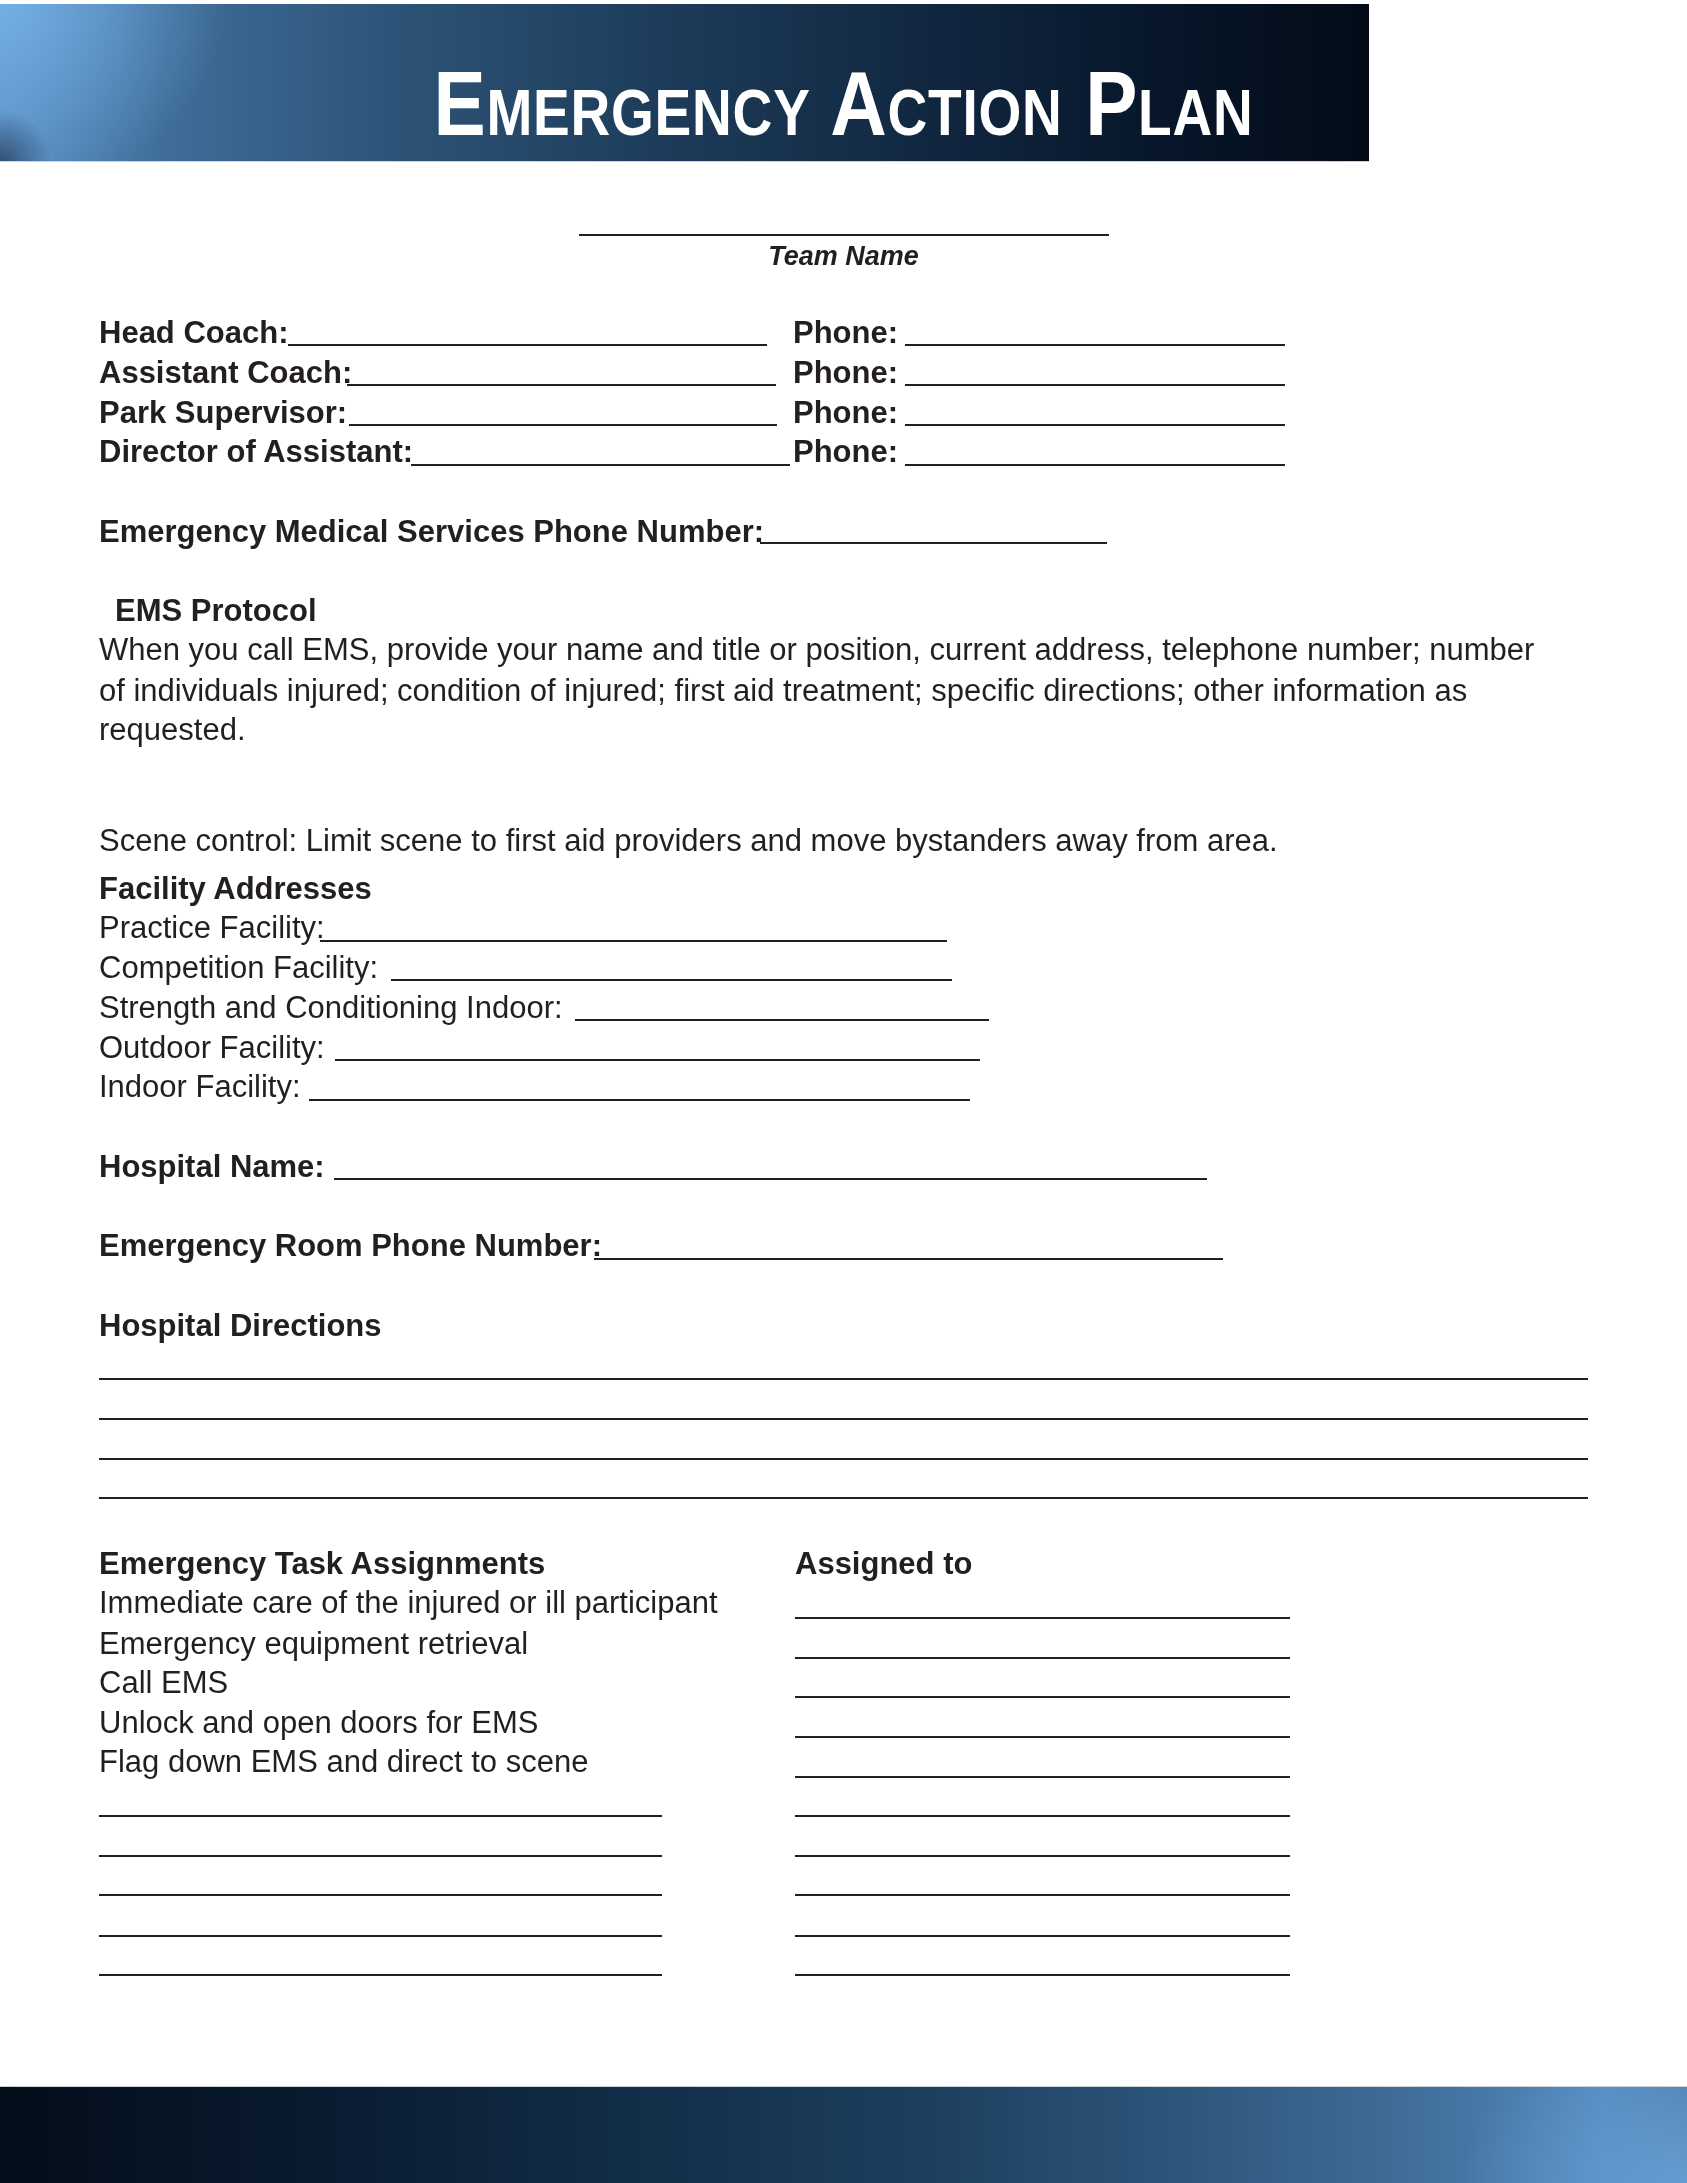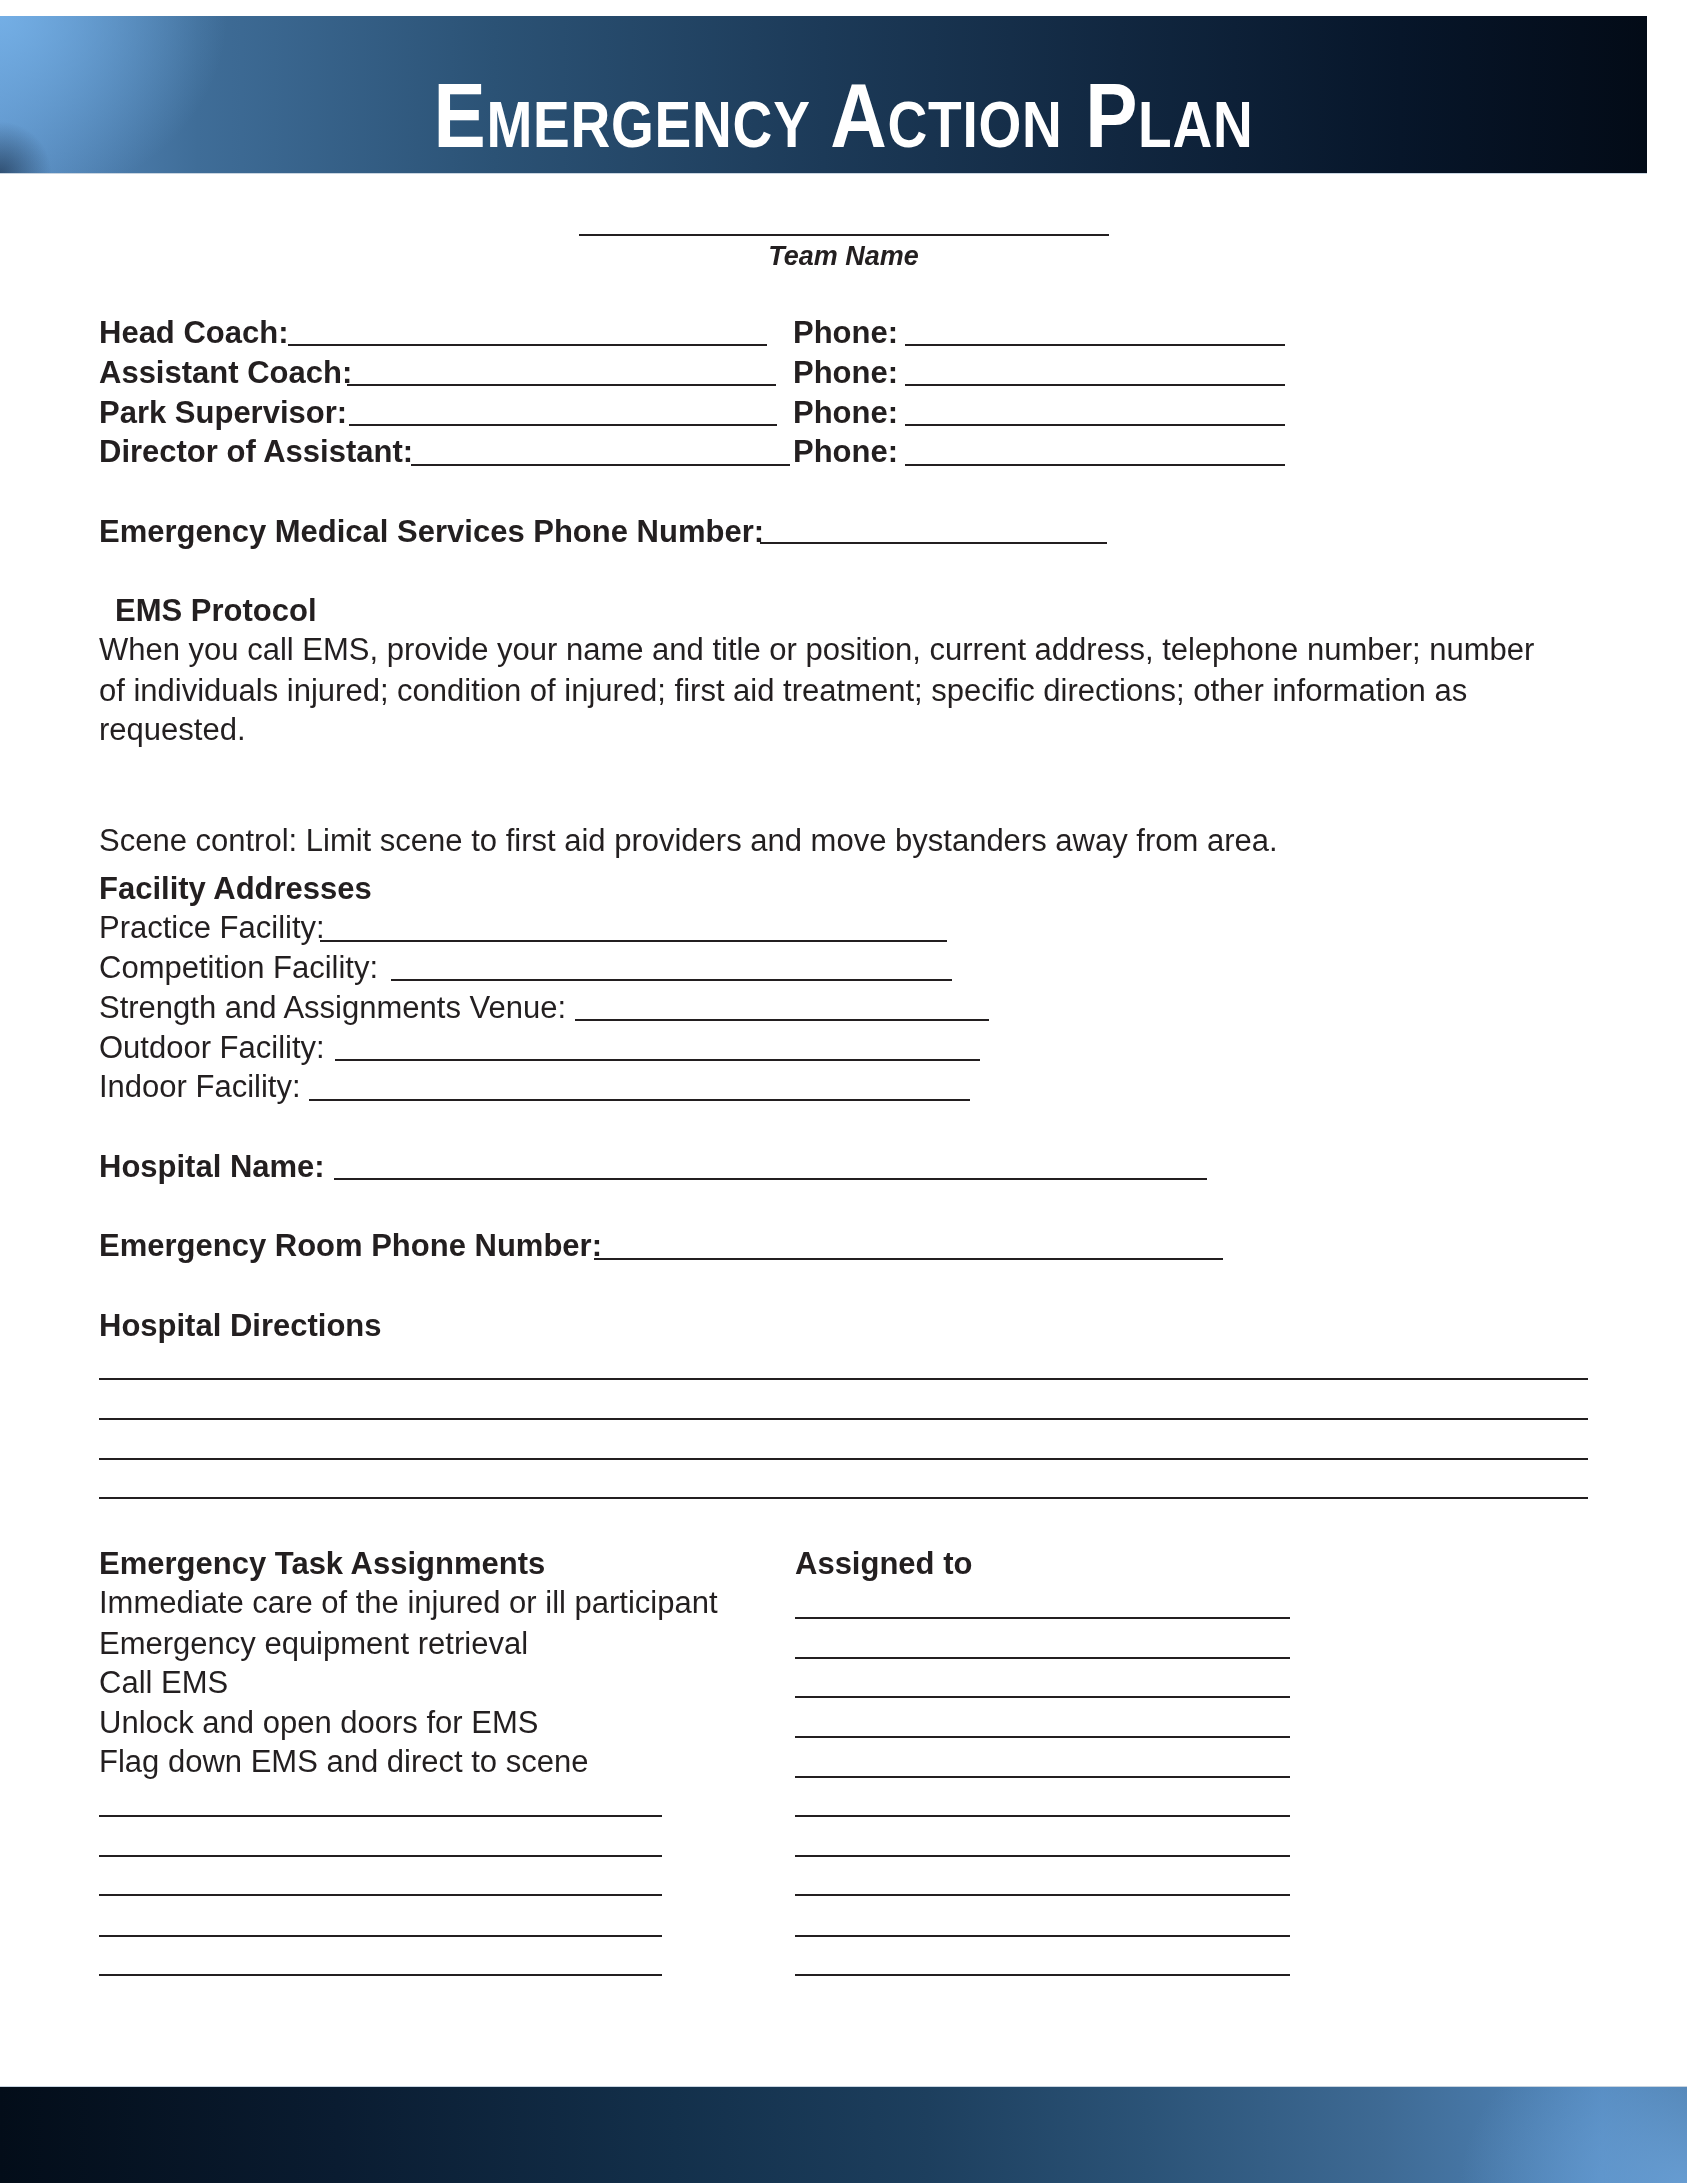--- a/index.html
+++ b/index.html
@@ -2,21 +2,21 @@
 <html style="font-size:14px"><head>
 <meta charset="utf-8">
 <style>
   html, body { margin: 0; padding: 0; }
   body {
     width: 1687px; height: 2184px; position: relative; overflow: hidden;
     background: #ffffff; color: #231f20;
     font-family: "Liberation Sans", sans-serif;
   }
   .header {
-    position: absolute; left: 0; top: 16px; width: 1647px; height: 157px;
+    position: absolute; left: 0; top: 4px; width: 1369px; height: 157px;
     background:
       radial-gradient(ellipse 227px 192px at 0px 0px, rgba(120,180,235,0.85), rgba(120,180,235,0) 100%),
       linear-gradient(90deg, #5b8fc4 0%, #3f6d98 12%, #2b5275 30%, #1c3a58 50%, #112740 68%, #07162a 85%, #030b17 100%);
     border-bottom: 1.7px solid #c8d4e0;
   }
   .header-shade {
     position: absolute; left: 0; bottom: 0; width: 52px; height: 52px;
     background: radial-gradient(circle at 0 100%, rgba(10,25,45,0.55), rgba(10,25,45,0) 70%);
   }
   .title {
@@ -81,21 +81,21 @@
 <span class="t" style="left:99px; top:631px;">When you call EMS, provide your name and title or position, current address, telephone number; number</span>
 <span class="t" style="left:99px; top:672px;">of individuals injured; condition of injured; first aid treatment; specific directions; other information as</span>
 <span class="t" style="left:99px; top:711px;">requested.</span>
 <span class="t" style="left:99px; top:822px;">Scene control: Limit scene to first aid providers and move bystanders away from area.</span>
 
 <span class="t b" style="left:99px; top:870px;">Facility Addresses</span>
 <span class="t" style="left:99px; top:909px;">Practice Facility:</span>
 <div class="line" style="left:320px; top:940px; width:627px;"></div>
 <span class="t" style="left:99px; top:949px;">Competition Facility:</span>
 <div class="line" style="left:391px; top:979px; width:561px;"></div>
-<span class="t" style="left:99px; top:989px;">Strength and Assignments Venue:</span>
+<span class="t" style="left:99px; top:989px;">Strength and Conditioning Indoor:</span>
 <div class="line" style="left:575px; top:1019px; width:414px;"></div>
 <span class="t" style="left:99px; top:1029px;">Outdoor Facility:</span>
 <div class="line" style="left:335px; top:1059px; width:645px;"></div>
 <span class="t" style="left:99px; top:1068px;">Indoor Facility:</span>
 <div class="line" style="left:309px; top:1099px; width:661px;"></div>
 
 <span class="t b" style="left:99px; top:1148px;">Hospital Name:</span>
 <div class="line" style="left:334px; top:1178px; width:873px;"></div>
 <span class="t b" style="left:99px; top:1227px;">Emergency Room Phone Number:</span>
 <div class="line" style="left:594px; top:1258px; width:629px;"></div>

